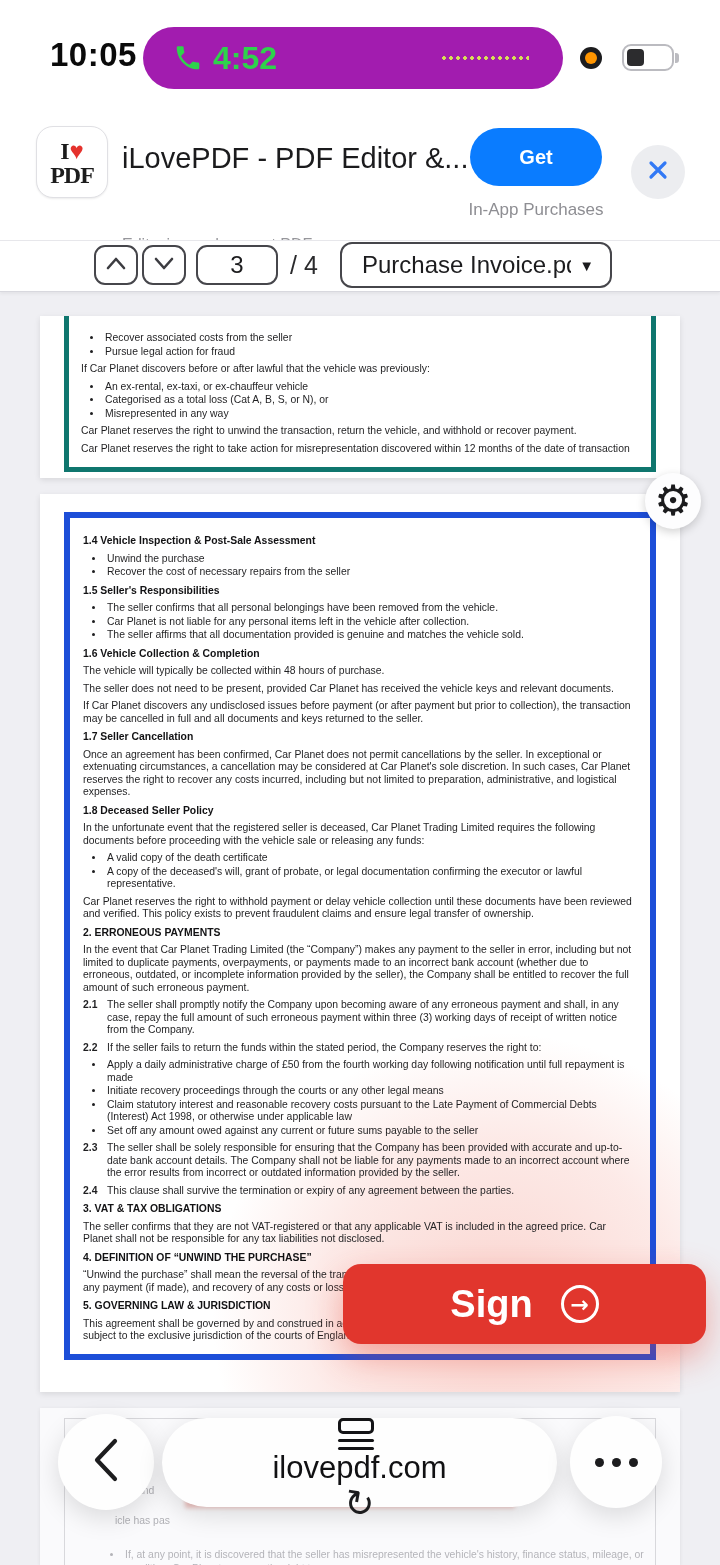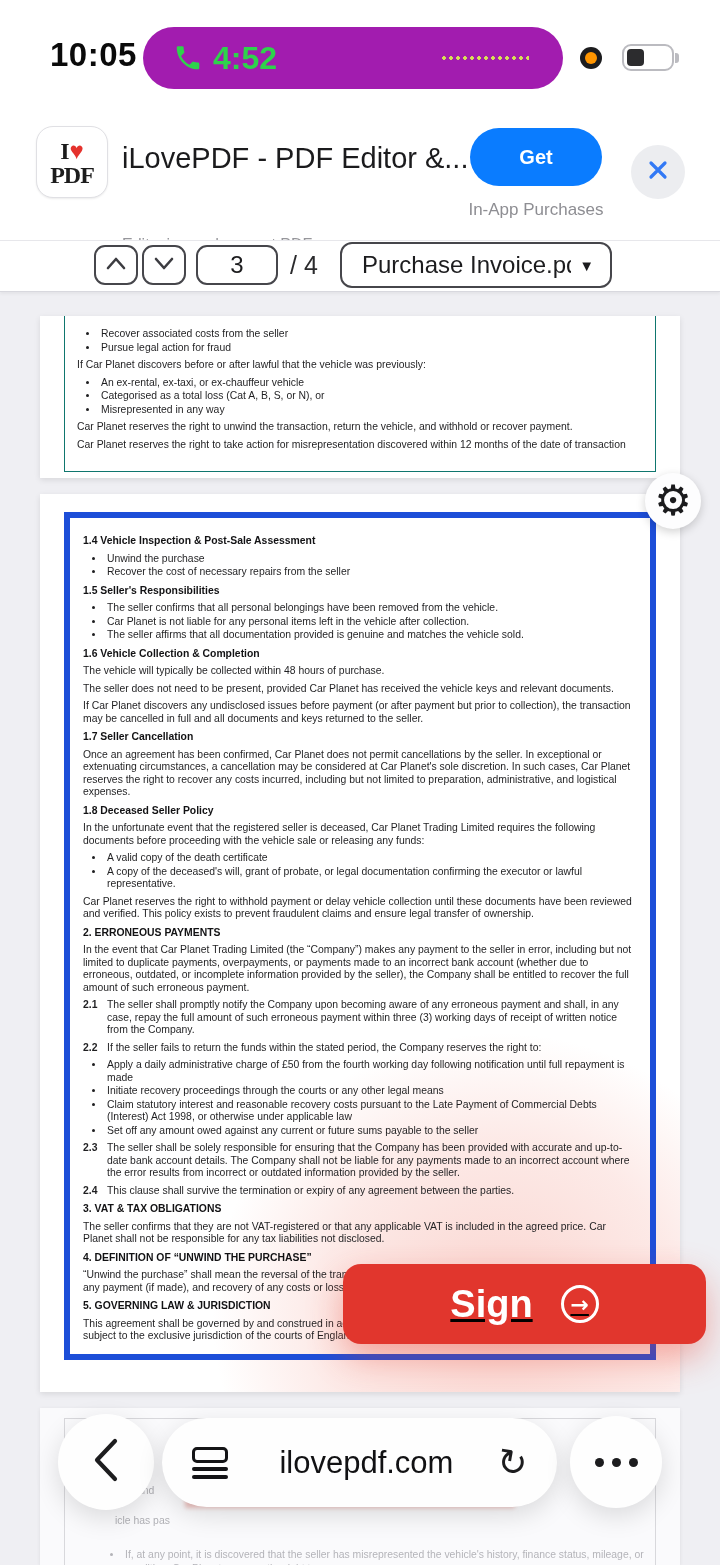--- a/index.html
+++ b/index.html
@@ -45,21 +45,21 @@
   .pagebox{position:absolute;left:196px;top:4px;width:82px;height:40px;border:2px solid #46464B;border-radius:11px;
            background:#fff;display:flex;align-items:center;justify-content:center;font-size:24px;color:#1c1c1e;}
   .pagetotal{position:absolute;left:290px;top:10px;font-size:25px;color:#2a2a2c;}
   .filesel{position:absolute;left:340px;top:1px;width:272px;height:46px;border:2px solid #46464B;border-radius:12px;
            background:#fff;display:flex;align-items:center;padding:0 16px 0 20px;}
   .filesel .fname{flex:1;font-size:24px;color:#1c1c1e;white-space:nowrap;overflow:hidden;}
   .filesel .caret{font-size:15px;color:#1c1c1e;margin-left:8px;}
   
   .card{position:absolute;background:#fff;box-shadow:0 2px 6px rgba(0,0,0,.10);}
   .page2{left:40px;top:316px;width:640px;height:162px;overflow:hidden;}
-  .page2 .inner{position:absolute;left:24px;top:-14px;width:592px;height:170px;border:1px solid #0f766e;
+  .page2 .inner{position:absolute;left:24px;top:-14px;width:592px;height:170px;border:5px solid #0f766e;
                 padding:20px 12px 0 12px;}
   .page3{left:40px;top:494px;width:640px;height:898px;overflow:hidden;}
   .page3 .inner{position:absolute;left:24px;top:18px;width:592px;height:848px;border:6px solid #1d4ed8;
                 padding:11px 13px;overflow:hidden;}
   .glow{position:absolute;left:60px;top:430px;width:800px;height:780px;border-radius:50%;pointer-events:none;
         background:radial-gradient(ellipse closest-side,rgba(247,185,176,.60) 0%,rgba(247,185,176,.30) 45%,rgba(247,185,176,0) 72%);}
   
   .doc{font-size:10.4px;line-height:12.5px;color:#1f1f21;}
   .doc p{margin:5px 0;}
   .doc p.pre{white-space:pre-line;}
@@ -67,42 +67,42 @@
   .doc ul{margin:5px 0;padding-left:22px;}
   .doc li{margin:0 0 1px 0;padding-left:2px;}
   .clause{position:relative;padding-left:24px;margin:5px 0;}
   .clause .num{position:absolute;left:0;top:0;font-weight:700;}
   
   .gearfab{position:absolute;left:645px;top:473px;width:56px;height:56px;border-radius:50%;background:#FDFDFE;
            box-shadow:0 3px 10px rgba(0,0,0,.18);display:flex;align-items:center;justify-content:center;}
   .gearfab .g{font-family:"DejaVu Sans",sans-serif;font-size:42px;line-height:1;color:#1b1b1d;}
   
   .signbtn{position:absolute;left:343px;top:1264px;width:363px;height:80px;border-radius:18px;background:#E1362D;
-           box-shadow:0 14px 34px rgba(228,60,45,.38);display:flex;align-items:center;justify-content:center;gap:28px;text-decoration:underline;}
+           box-shadow:0 14px 34px rgba(228,60,45,.38);display:flex;align-items:center;justify-content:center;gap:28px;}
   .signbtn .lbl{color:#fff;font-size:38px;font-weight:700;}
   .signbtn .arr{width:38px;height:38px;border:3px solid #fff;border-radius:50%;display:flex;align-items:center;
                 justify-content:center;color:#fff;font-size:22px;font-weight:700;font-family:"DejaVu Sans",sans-serif;}
   
   .page4{left:40px;top:1408px;width:640px;height:157px;background:#FAFAFC;box-shadow:0 1px 4px rgba(0,0,0,.08);overflow:hidden;}
   .page4 .inner{position:absolute;left:24px;top:10px;width:592px;height:160px;border-left:1px solid #D8D8DC;
                 border-right:1px solid #D8D8DC;border-top:1px solid #D8D8DC;padding:26px 12px 0 12px;}
   .faint{color:rgba(82,82,90,.42);}
   .p4frag{position:absolute;font-size:10.4px;color:rgba(82,82,90,.45);font-weight:700;}
   .redact{position:absolute;border-radius:2px;filter:blur(2px);}
   .p4list{position:absolute;left:36px;top:92px;width:560px;font-size:10.4px;line-height:14px;}
   .p4list ul{margin:0;padding-left:22px;}
   .p4list li{padding-left:2px;margin-top:37px;}
   
   .bb-circle{position:absolute;background:#FEFEFE;border-radius:50%;box-shadow:0 8px 26px rgba(0,0,0,.13);
              display:flex;align-items:center;justify-content:center;}
   .backbtn{left:58px;top:1414px;width:96px;height:96px;}
   .morebtn{left:570px;top:1416px;width:92px;height:92px;display:flex;gap:8px;}
   .morebtn .dot{width:9px;height:9px;border-radius:50%;background:#1c1c1e;}
   .urlpill{position:absolute;left:162px;top:1418px;width:395px;height:89px;border-radius:45px;background:#FEFEFE;
-           box-shadow:0 8px 26px rgba(0,0,0,.13);display:flex;align-items:center;padding:0 30px;}
+           box-shadow:0 8px 26px rgba(0,0,0,.13);display:flex;align-items:center;padding:0 30px;flex-direction:column;}
   .reader{width:40px;margin-right:4px;}
   .reader .rt{width:36px;height:16px;border:3px solid #141416;border-radius:5px;}
   .reader .rl{width:36px;height:3.5px;background:#141416;margin-top:4.5px;border-radius:2px;}
   .urltext{flex:1;text-align:center;font-size:31px;color:#111113;}
   .refresh{font-family:"DejaVu Sans",sans-serif;font-size:36px;color:#1c1c1e;line-height:1;transform:rotate(10deg);}
 </style>
 </head>
 <body>
 
 <div class="screen">

